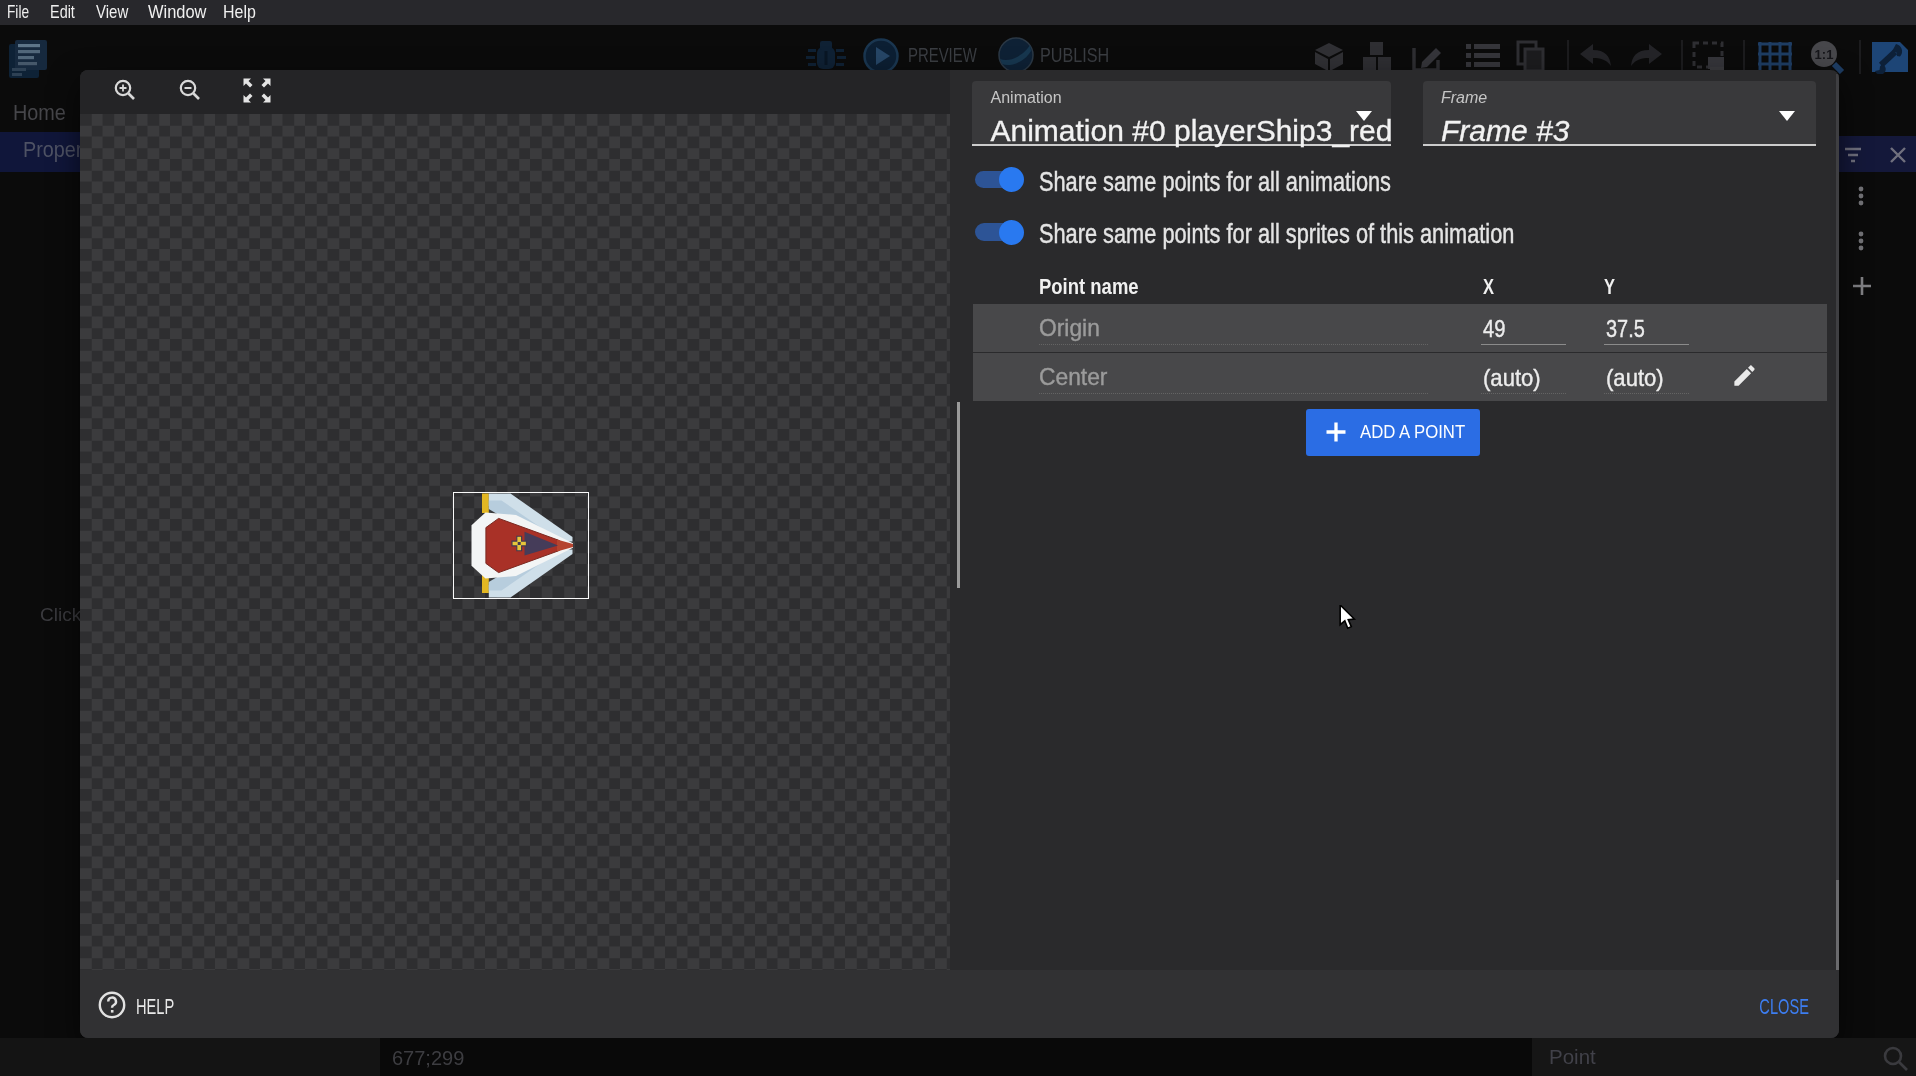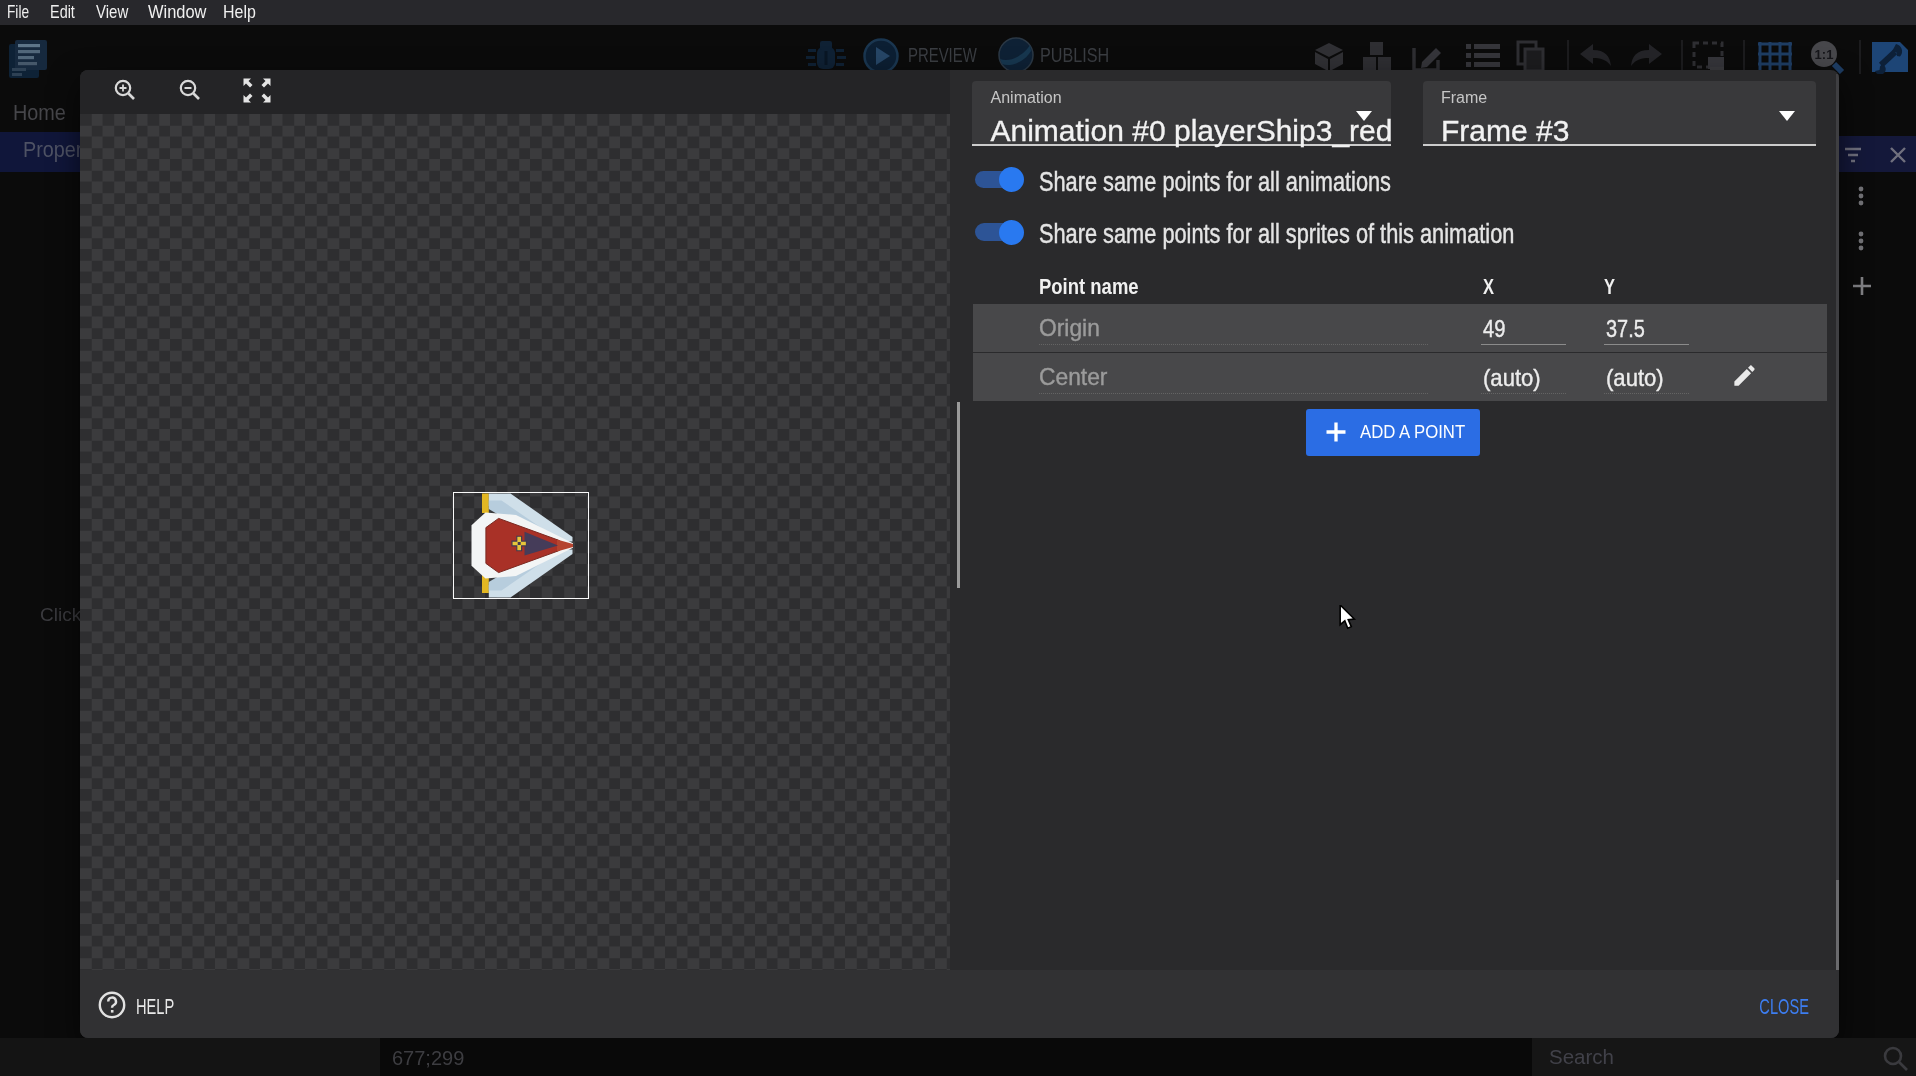--- a/index.html
+++ b/index.html
@@ -233,21 +233,21 @@
       </svg>
     </div>
 
     <div class="abs" style="left:877px; top:332px; width:3px; height:186px; background:#9a9a9a;"></div>
 
     <div class="fld" style="left:892px; width:419px;">
       <span class="fldlab">Animation</span>
       <span class="fldval nw cx" style="--sx:1;">Animation #0 playerShip3_red</span>
       <span class="arrow" style="left:384px; top:30px;"></span>
     </div>
-    <div class="fld" style="left:1342.5px; width:393.5px;">
+    <div class="fld" style="left:1342.5px; width:393.5px;font-style:italic;">
       <span class="fldlab">Frame</span>
       <span class="fldval nw cx" style="--sx:1;">Frame #3</span>
       <span class="arrow" style="left:356px; top:30px;"></span>
     </div>
 
     <div class="track" style="left:894.5px; top:100.5px;"></div>
     <div class="thumb" style="left:918.5px; top:96.9px;"></div>
     <span class="toglab nw cx" style="left:959px; top:96.5px; --sx:0.806;">Share same points for all animations</span>
     <div class="track" style="left:894.5px; top:153.2px;"></div>
     <div class="thumb" style="left:918.5px; top:149.5px;"></div>
@@ -299,21 +299,21 @@
     </div>
 
     <div class="abs" style="left:1755.5px; top:4px; width:3.5px; height:896px; background:#3f3f42;"></div>
     <div class="abs" style="left:1755.5px; top:810px; width:3.5px; height:90px; background:#6a6a6d;"></div>
   </div>
 
   <div id="statusbar" class="abs" style="left:0; top:1038px; width:1768px; height:38px; background:#090909;">
     <div class="abs" style="left:0; top:0; width:380px; height:38px; background:#141414;"></div>
     <span class="abs nw" style="left:392px; top:9px; font-size:20px; color:#3d3d41;">677;299</span>
     <div class="abs" style="left:1532px; top:0; width:384px; height:38px; background:#161616;"></div>
-    <span class="abs nw" style="left:1549px; top:7px; font-size:20.5px; color:#414149;">Search</span>
+    <span class="abs nw" style="left:1549px; top:7px; font-size:20.5px; color:#414149;">Point</span>
     <svg class="abs" style="left:1882px; top:7px;" width="28" height="28" viewBox="0 0 28 28">
       <circle cx="11" cy="11" r="8" fill="none" stroke="#3a3a3e" stroke-width="2.6"></circle>
       <path d="M17 17 L25 25" stroke="#3a3a3e" stroke-width="2.6"></path>
     </svg>
   </div>
 
   <svg id="cursor" class="abs" style="left:1339px; top:604.5px;" width="18" height="26" viewBox="0 0 18 26">
     <g transform="scale(1.16)">
       <path d="M1 0 L1 17 L5 13.6 L7.5 20 L10.6 18.7 L8 12.6 L13.2 12.1 Z" fill="#ffffff" stroke="#000000" stroke-width="1.4"></path>
     </g>

